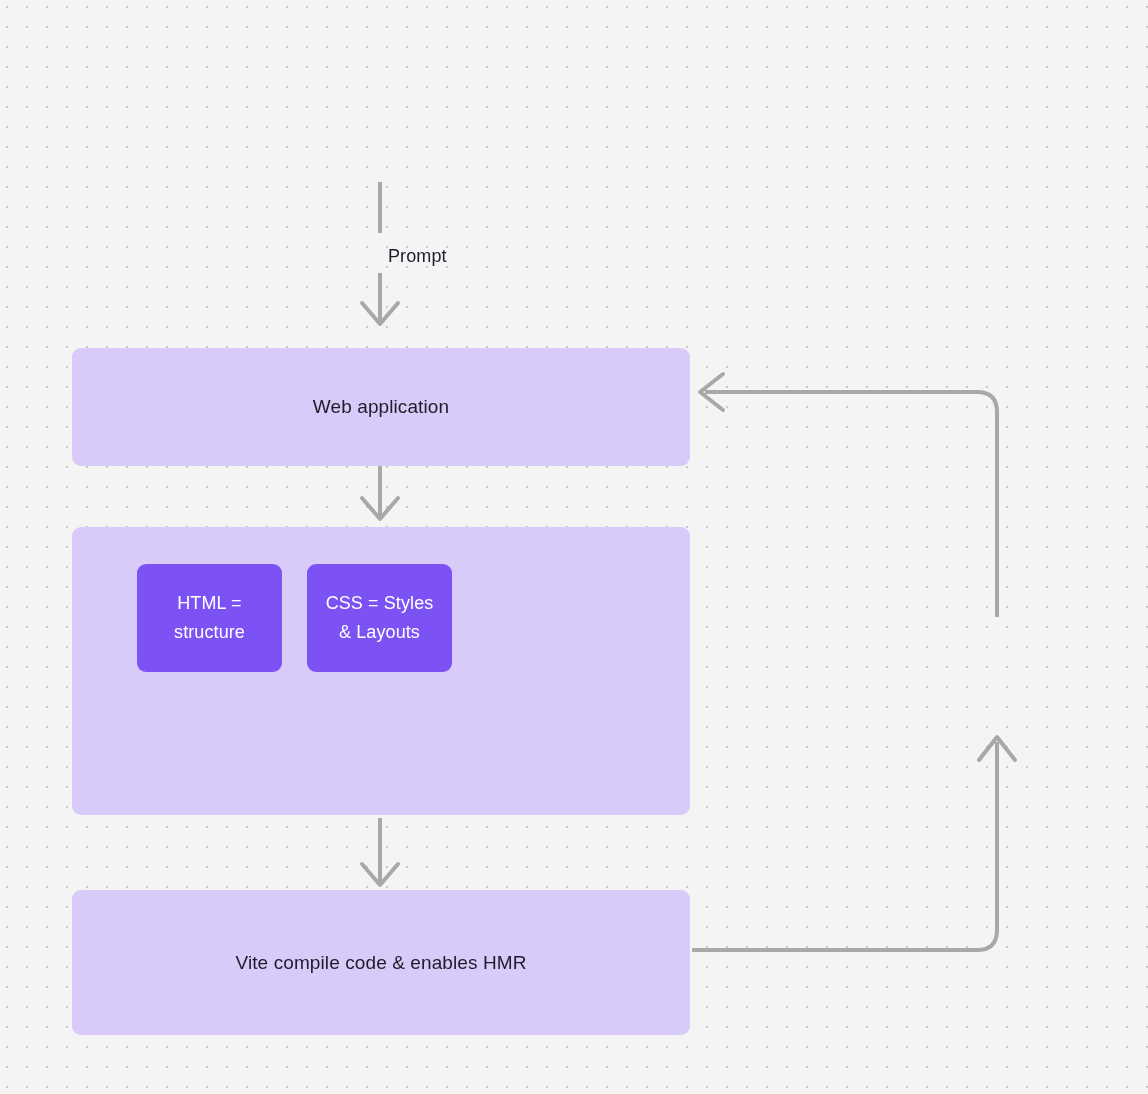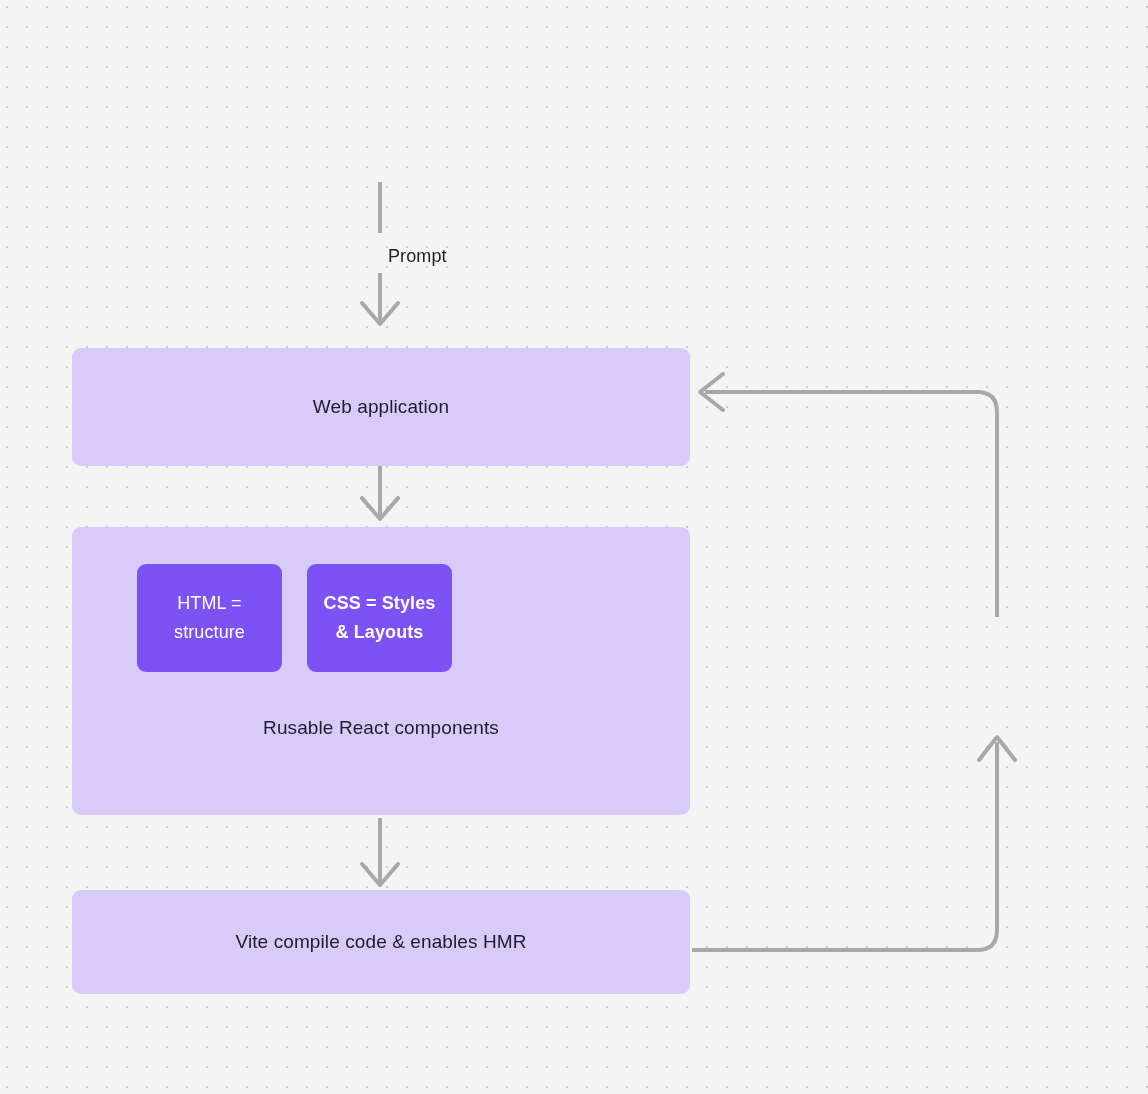--- a/index.html
+++ b/index.html
@@ -37,40 +37,40 @@
     line-height: 1.35;
     text-align: center;
     letter-spacing: 0.1px;
   }
 
   
   #node-user        { left: 72px;  top: 62px;  width: 618px; height: 118px; }
   #node-webapp      { left: 72px;  top: 332px; width: 618px; height: 118px; margin-top: 16px; }
   #node-components  { left: 72px;  top: 527px; width: 618px; height: 288px;
                       display: block; }
-  #node-vite        { left: 72px;  top: 890px; width: 618px; height: 104px; }
+  #node-vite        { left: 72px;  top: 890px; width: 618px; height: 145px; }
   #node-render      { left: 903px; top: 619px; width: 188px; height: 106px; }
 
   
   .chip {
     position: absolute;
     box-sizing: border-box;
     background-color: #7c52f5;
     border-radius: 9px;
     color: #ffffff;
     font-size: 18px;
     line-height: 1.6;
     display: flex;
     align-items: center;
     justify-content: center;
     text-align: center;
     padding: 16px 8px;
   }
   #chip-html { left: 65px;  top: 37px; width: 145px; height: 108px; }
-  #chip-css  { left: 235px; top: 37px; width: 145px; height: 108px; font-weight: bold; }
+  #chip-css  { left: 235px; top: 37px; width: 145px; height: 108px; }
   #chip-js   { left: 405px; top: 37px; width: 147px; height: 108px; }
 
   #components-caption {
     position: absolute;
     left: 0;
     top: 188px;
     width: 618px;
     text-align: center;
     font-size: 19px;
     color: #1f1d2b;
@@ -163,21 +163,20 @@
     </div>
 
     <div class="chip" id="chip-css">
       <span>
         <span>CSS = Styles</span><br>
         <span>&amp; Layouts</span>
       </span>
     </div>
 
 
-    <div id="components-caption">Rusable React components</div>
   </div>
 
   <div class="node" id="node-vite">
     <span>Vite compile code &amp; enables HMR</span>
   </div>
 
 
 </div>
 
 </body></html>

